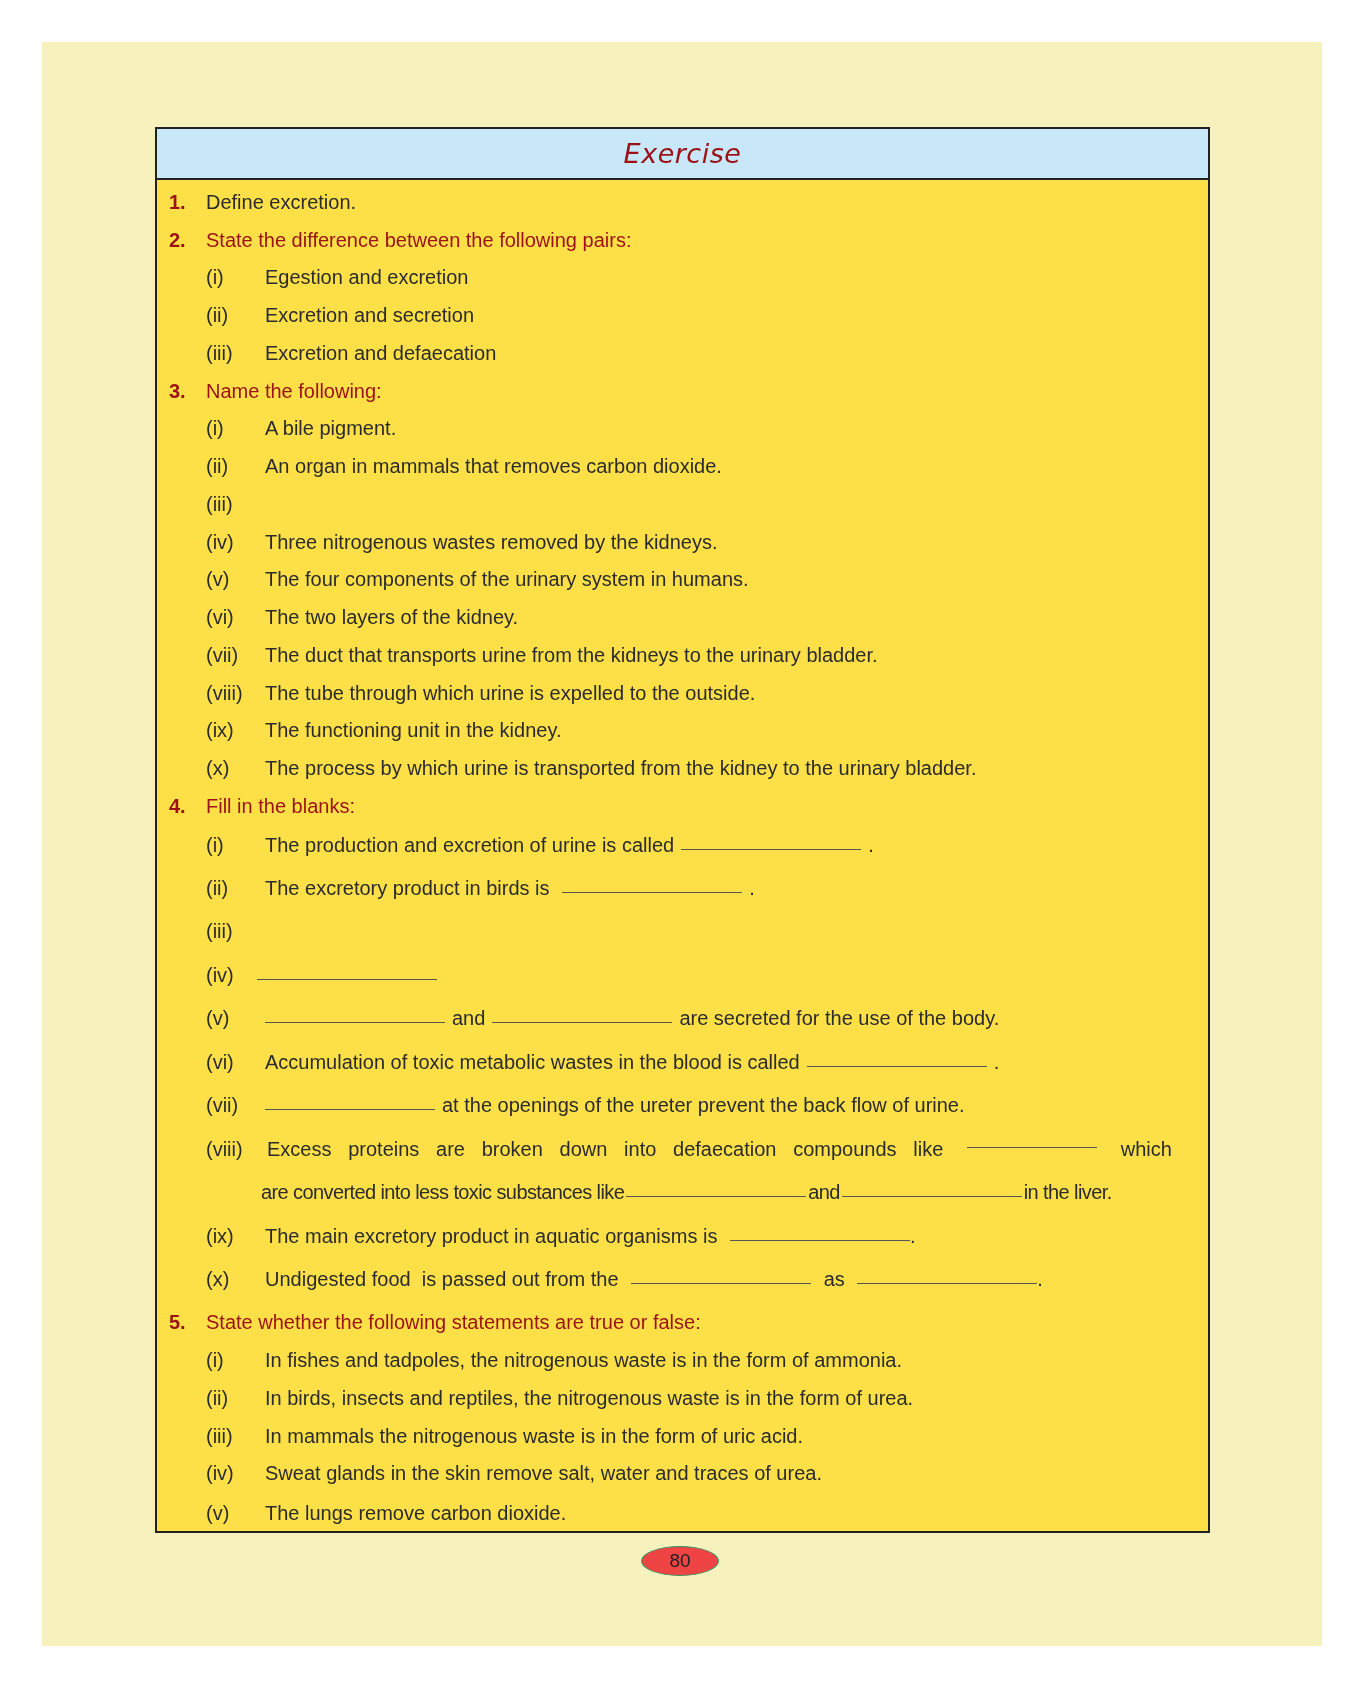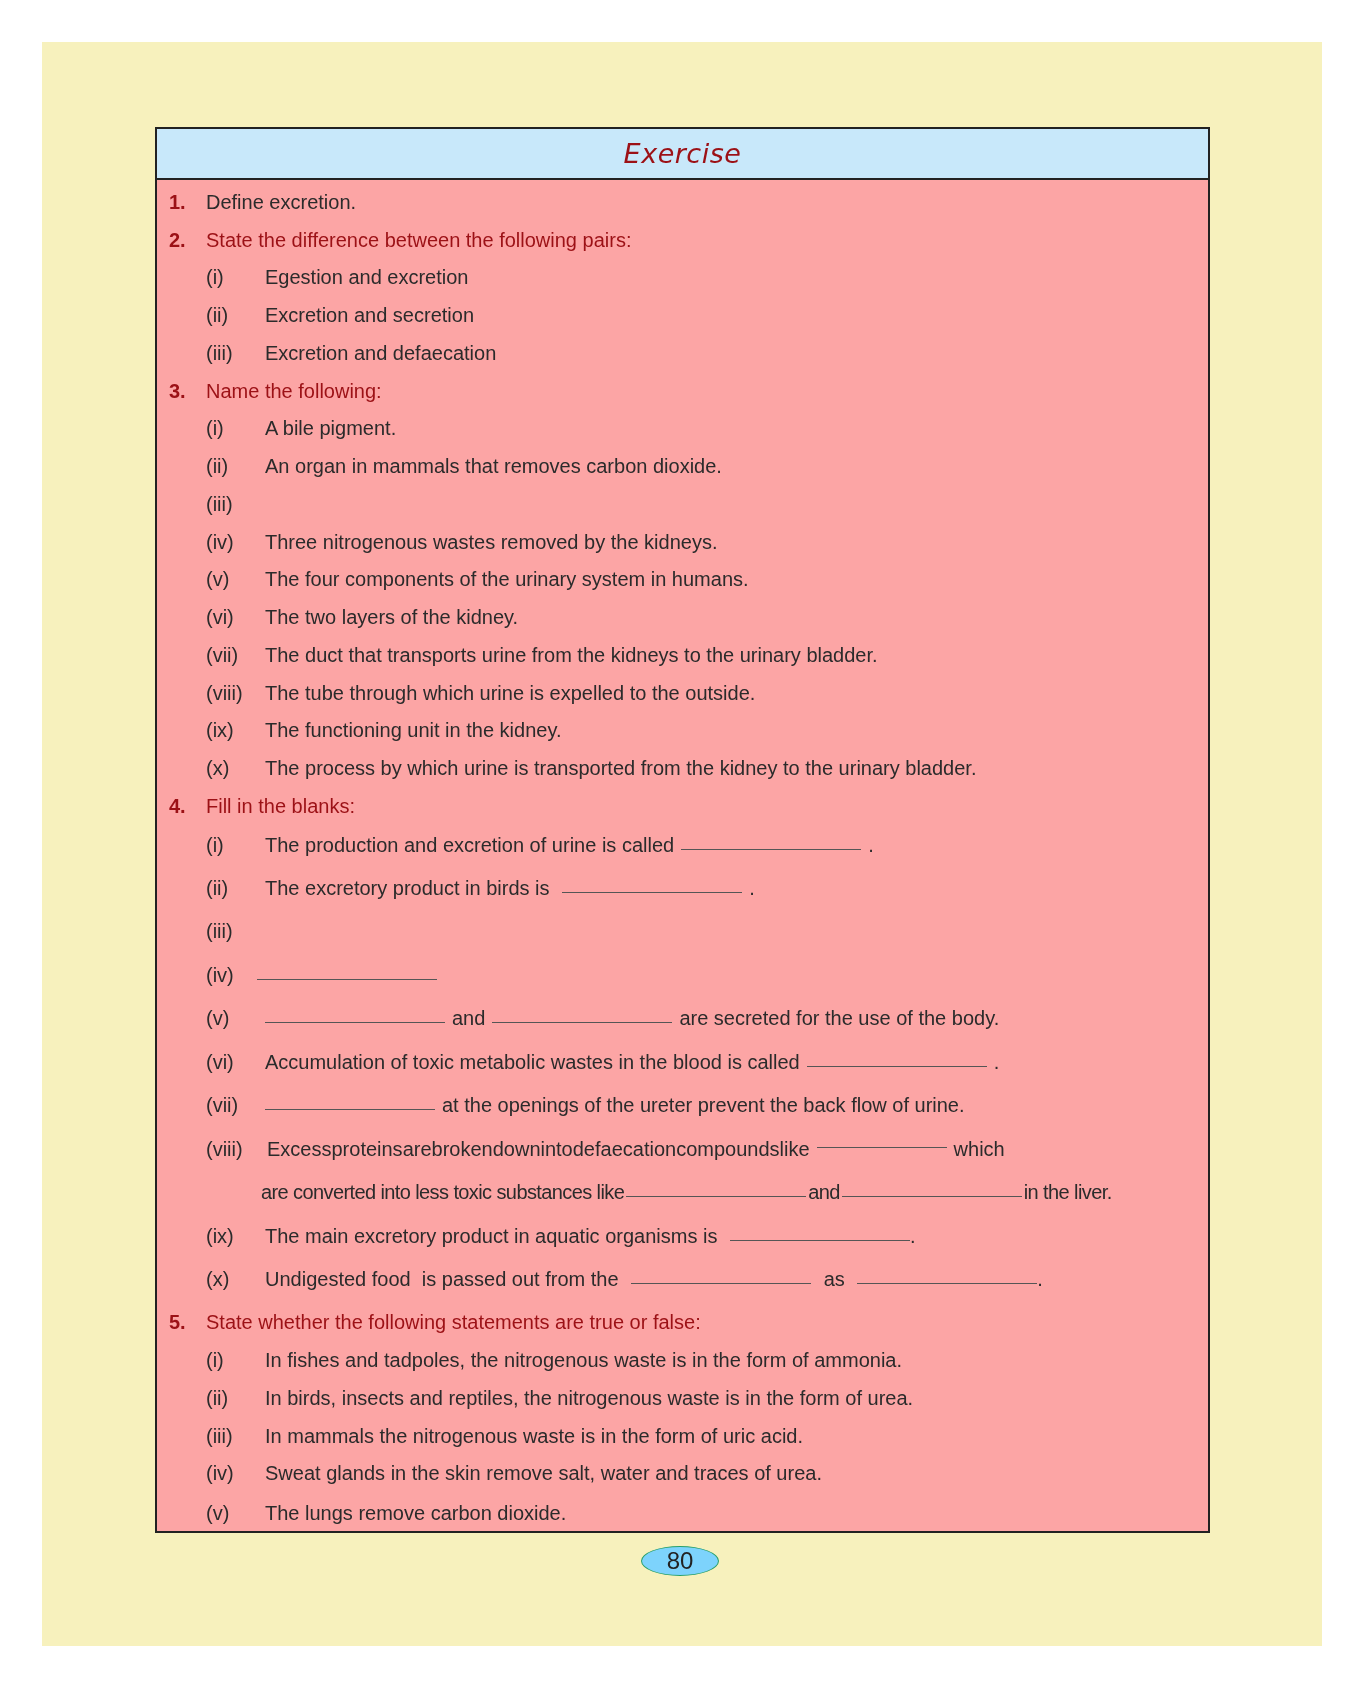--- a/index.html
+++ b/index.html
@@ -1,39 +1,39 @@
 <!DOCTYPE html>
 <html><head>
 <meta charset="utf-8">
 <style>
   html, body { margin:0; padding:0; }
   body { width:1366px; height:1690px; background:#ffffff; position:relative; overflow:hidden;
          font-family:"Liberation Sans", sans-serif; }
   .page-bg { position:absolute; left:42px; top:42px; width:1280px; height:1604px; background:#f7f1bd; }
   .box { position:absolute; left:155px; top:127px; width:1051px; height:1402px;
-         background:#fca5a5; border:2px solid #222222; }
+         background:#fde047; border:2px solid #222222; }
   .box-header { position:absolute; left:0; top:0; right:0; height:49px; background:#c8e8fa;
                 border-bottom:2px solid #222222; text-align:center; }
   .box-title { font-family:"DejaVu Sans", sans-serif; font-style:italic; font-weight:normal;
                font-size:27px; color:#9c1116; line-height:49px; letter-spacing:0.5px; }
   .line { position:absolute; left:0; right:10px; height:30px; line-height:30px;
           font-size:20px; color:#2b2b2b; white-space:nowrap; }
   .num { position:absolute; left:12px; color:#9c1116; font-weight:bold; }
   .qtext { position:absolute; left:49px; }
   .qhead { position:absolute; left:49px; color:#9c1116; font-weight:normal; }
   .roman { position:absolute; left:49px; }
   .stext { position:absolute; left:108px; }
   .blank { display:inline-block; width:180px; border-bottom:1.5px solid #555555;
            height:1px; vertical-align:middle; margin:0 7px; position:relative; top:2px; }
   .blank.short { width:130px; }
-  .justify-line { position:absolute; left:110px; right:26px; display:flex; }
+  .justify-line { position:absolute; left:110px; right:26px; display:flex; justify-content:space-between; }
   .tight { letter-spacing:-0.6px; }
   .page-num { position:absolute; left:641px; top:1546px; width:76px; height:28px;
-              border:1.5px solid #2aa06a; border-radius:50%; background:#7dd3fc;
-              text-align:center; line-height:28px; font-size:24px; color:#222222; }
+              border:1.5px solid #2aa06a; border-radius:50%; background:#ef4444;
+              text-align:center; line-height:28px; font-size:19px; color:#222222; }
 </style>
 </head>
 <body>
 
 <div class="page-bg"></div>
 
 <div class="box">
   <div class="box-header">
     <span class="box-title">Exercise</span>
   </div>

